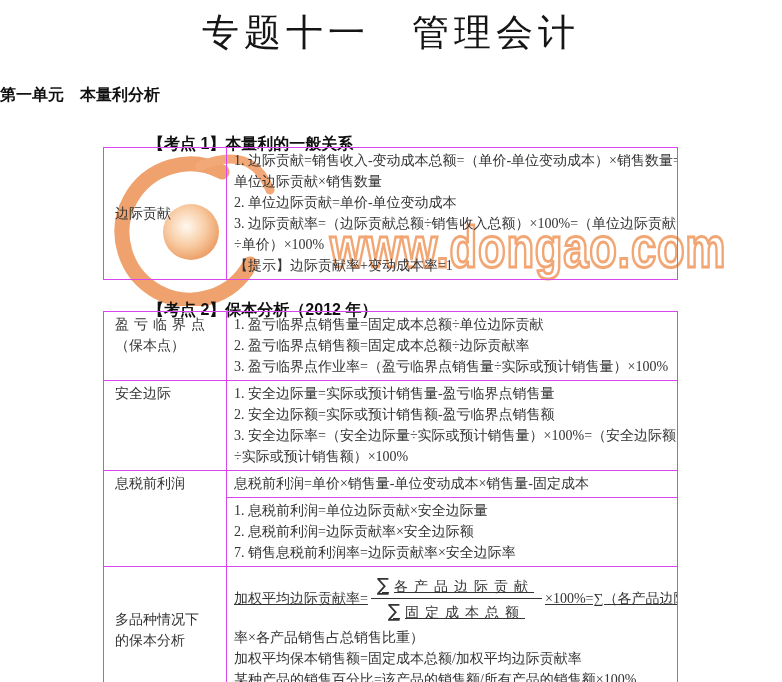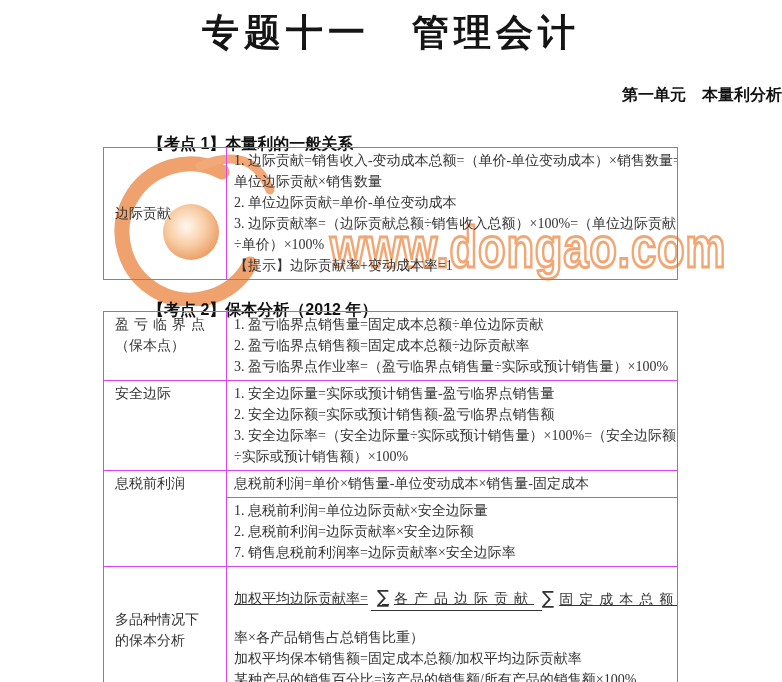--- a/index.html
+++ b/index.html
@@ -22,25 +22,25 @@
     font-family:"Liberation Sans","DejaVu Sans",sans-serif;
     font-size:58px; font-weight:bold; line-height:1; letter-spacing:1px;
     color:#ffffff; -webkit-text-stroke:3px #F2A674; white-space:nowrap;
     transform:scaleX(0.78); transform-origin:left top;
   }
 
   
   .content { position:absolute; inset:0; z-index:1; }
   .doc-title {
     position:absolute; top:8px; left:0; width:100%; text-align:center;
-    font-size:37px; font-weight:bold; letter-spacing:5px; color:#151515;
+    font-size:37px; font-weight:normal; letter-spacing:5px; color:#151515;
     white-space:nowrap;
   }
   .doc-subtitle {
-    position:absolute; top:85px; left:0; width:100%; text-align:right;
+    position:absolute; top:85px; left:0; width:100%; text-align:left;
     font-family:"Liberation Sans","DejaVu Sans",sans-serif;
     font-size:16px; font-weight:bold; color:#111; white-space:nowrap;
   }
   .topic-heading {
     position:absolute; left:148px;
     font-family:"Liberation Sans","DejaVu Sans",sans-serif;
     font-size:16px; font-weight:bold; color:#111; white-space:nowrap;margin-top:8px;
   }
   #heading-topic1 { top:126px; }
   #heading-topic2 { top:292px; }
@@ -55,21 +55,21 @@
     border:1px solid #d946ef; font-size:14px; line-height:21px; color:#333;
     padding:2px 7px 3px 7px; vertical-align:top; overflow:hidden;
   }
   td.lbl { width:107px; padding-left:11px; padding-right:4px; }
   td.v-mid { vertical-align:middle; }
   .line { min-height:21px; white-space:nowrap; }
   .justify-line { width:90px; text-align:justify; text-align-last:justify; }
 
   
   .frac-line { display:flex; align-items:center; height:58px; white-space:nowrap;text-decoration:underline; }
-  .frac { display:inline-flex; flex-direction:row; align-items:center; margin:0 3px; }
+  .frac { display:inline-flex; flex-direction:column; align-items:center; margin:0 3px; }
   .frac .num { border-bottom:1.5px solid #333; padding:0 8px 1px 6px; white-space:nowrap; }
   .frac .den { padding-top:1px; white-space:nowrap; }
   .spread { letter-spacing:6px; margin-left:5px; }
   .sigma { font-size:18px; font-family:"DejaVu Sans",sans-serif; }
 </style>
 </head>
 <body>
 
 <div class="page">
 

